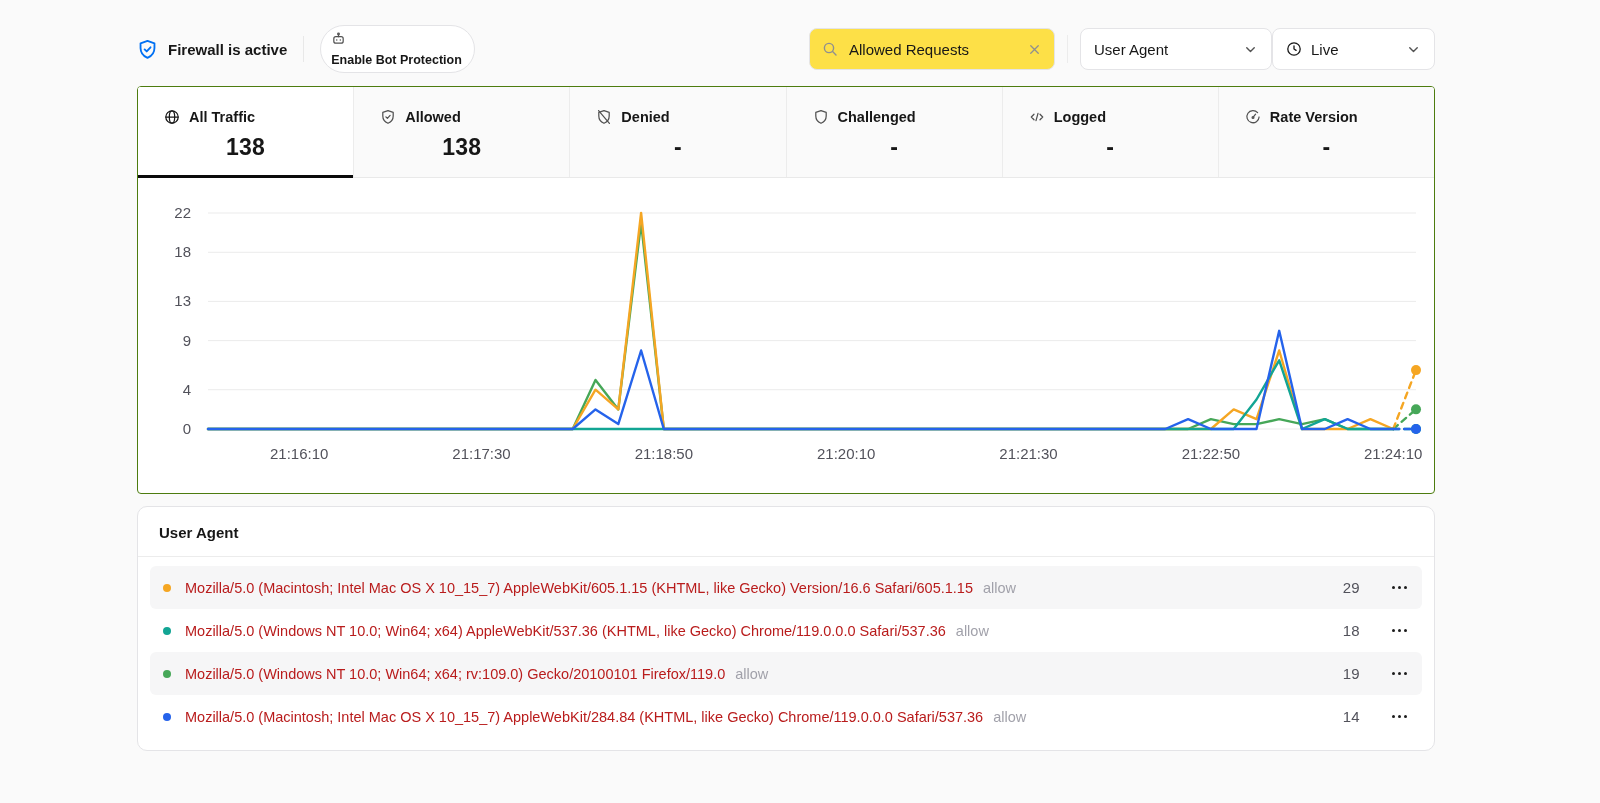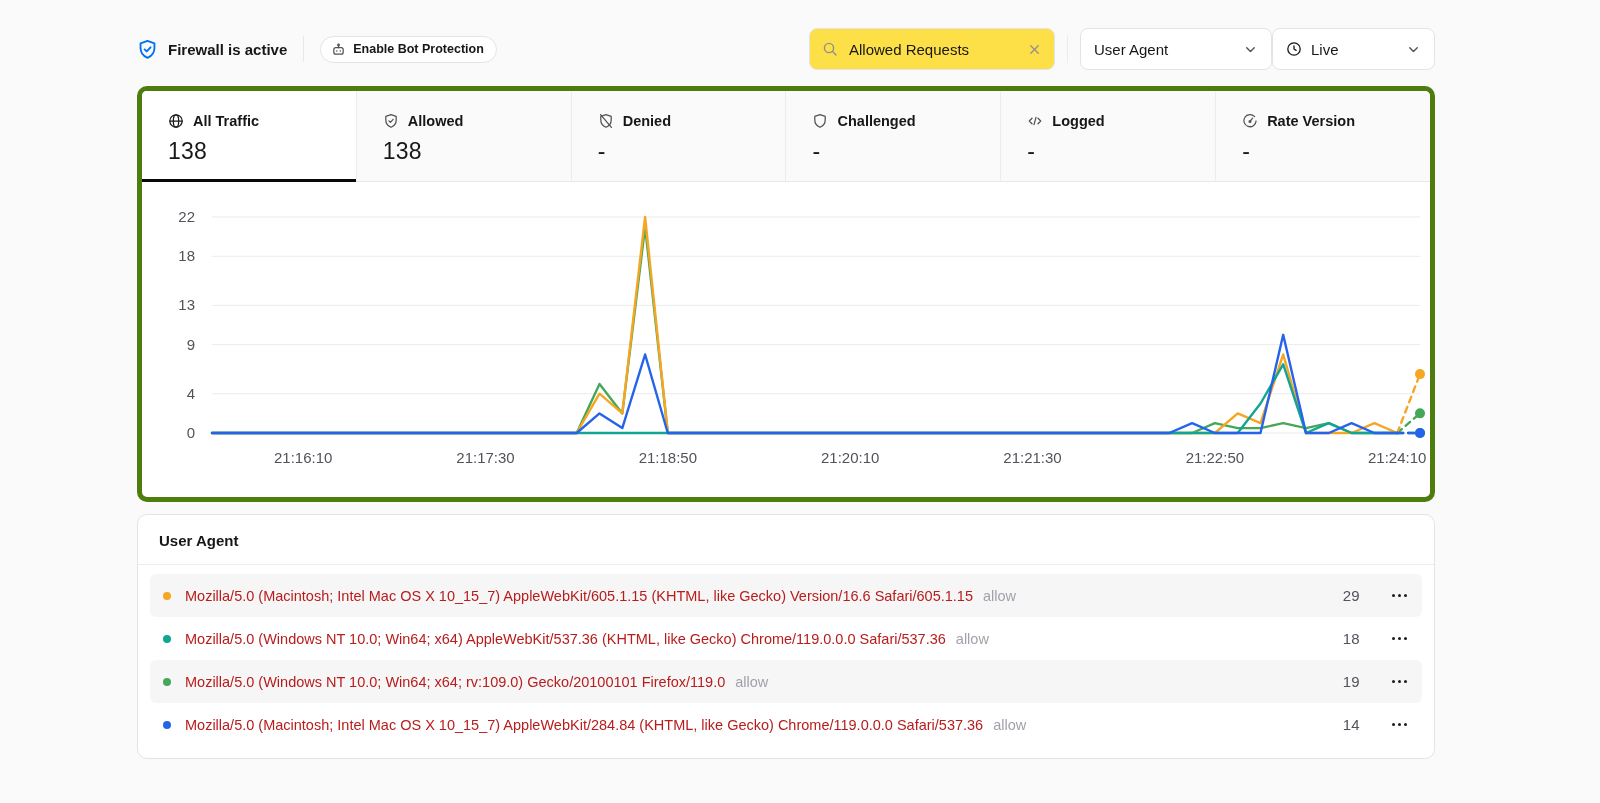--- a/index.html
+++ b/index.html
@@ -11,21 +11,21 @@
   }
   .wrap { width:1298px; margin-left:137px; }
 
   
   .topbar { margin-top:28px; height:42px; display:flex; align-items:center; }
   .status { display:flex; align-items:center; gap:10px; font-size:15px; font-weight:600; }
   .vdiv { width:1px; height:26px; background:#e8e8e8; margin:0 16px; }
   .pill {
     display:inline-flex; align-items:flex-start; gap:7px; padding:5px 12px 5px 10px;
     border:1px solid #e4e4e7; border-radius:999px; background:#fff;
-    font-size:12.5px; font-weight:600; cursor:pointer;
+    font-size:12.5px; font-weight:600; cursor:pointer;flex-direction:column;
   }
   .controls { margin-left:auto; display:flex; align-items:center; }
   .searchbox {
     width:246px; height:42px; border:1px solid #e4e4e7; border-radius:8px;
     background:#fde047; display:flex; align-items:center; padding:0 12px; gap:9px;
   }
   .searchbox input {
     border:none; outline:none; flex:1; min-width:0; font-size:15px; color:#171717;
     background:transparent; font-family:inherit;
   }
@@ -34,30 +34,30 @@
     height:42px; border:1px solid #e4e4e7; border-radius:8px; background:#fff;
     display:flex; align-items:center; padding:0 13px; gap:9px; font-size:15px; cursor:pointer;
   }
   .select.sel-group { width:192px; }
   .select.sel-range { width:163px; }
   .select .chev { margin-left:auto; display:flex; }
   .icon { display:inline-flex; color:#666; }
   .icon-dark { color:#171717; }
 
   
-  .panel-card { margin-top:16px; background:#fff; border:5px solid #4d7c0f; border-radius:10px; overflow:hidden; }
+  .panel-card { margin-top:16px; background:#fff; border:1px solid #4d7c0f; border-radius:4px; overflow:hidden; }
   .tabs { display:flex; background:#fafafa; border-bottom:1px solid #e9e9e9; }
   .tab { flex:1; padding:22px 26px 16px; border-right:1px solid #ececec; position:relative; cursor:pointer; }
   .tab:last-child { border-right:none; }
   .tab.active { background:#fff; }
   .tab.active::after { content:""; position:absolute; left:0; right:0; bottom:-1px; height:3px; background:#0a0a0a; }
   .tab-head { display:flex; align-items:center; gap:9px; font-size:14.5px; font-weight:600; color:#171717; }
   .tab-head .icon { color:#525252; }
   .tab.active .tab-head .icon { color:#171717; }
-  .tab-value { margin-top:9px; font-size:23px; font-weight:400; letter-spacing:.2px; }
+  .tab-value { margin-top:9px; font-size:23px; font-weight:700; letter-spacing:.2px;text-align:center; }
   .chart-wrap { height:315px; }
   .chart-wrap svg { display:block; }
 
   
   .table-card { margin-top:12px; background:#fff; border:1px solid #e4e4e7; border-radius:10px; }
   .table-title { padding:17px 21px 15px; font-size:15px; font-weight:600; border-bottom:1px solid #ececec; }
   .rows { padding:9px 12px 12px; }
   .row { display:flex; align-items:center; height:43px; padding:0 13px; border-radius:6px; font-size:14.5px; }
   .row.striped { background:#f6f6f7; }
   .dot { width:8px; height:8px; border-radius:50%; margin-right:14px; flex:none; }

